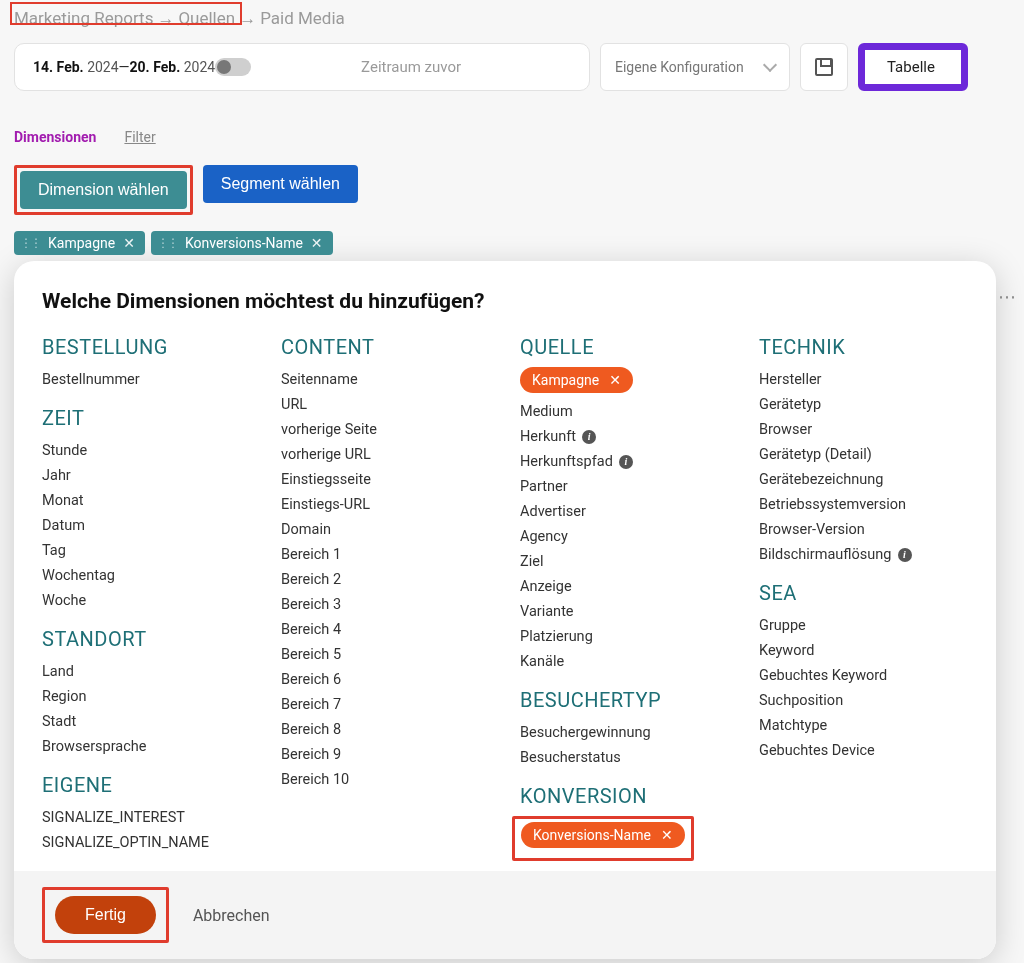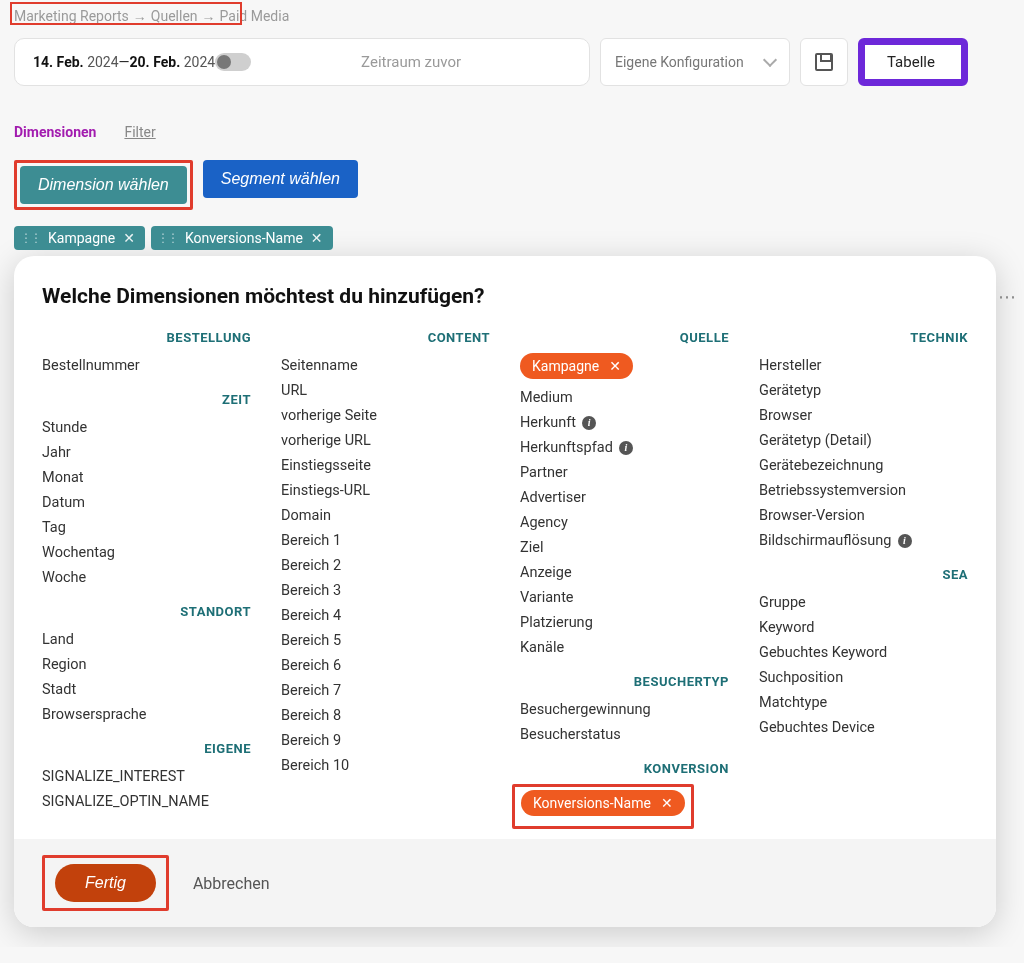--- a/index.html
+++ b/index.html
@@ -5,21 +5,21 @@
   * { box-sizing: border-box; margin: 0; padding: 0; }
   body {
     font-family: -apple-system, BlinkMacSystemFont, "Segoe UI", Roboto, Arial, sans-serif;
     background: #f7f7f7;
     color: #333;
     font-size: 14px;
     width: 1024px;
   }
   .breadcrumb {
     padding: 8px 14px;
-    font-size: 14px;
+    font-size: 17px;
     color: #9a9a9a;
   }
   .breadcrumb span.sep { margin: 0 4px; }
   .red-box { border: 2px solid #e03c2d; }
   .breadcrumb-box {
     position: absolute;
     top: 2px; left: 10px;
     width: 232px; height: 23px;
     pointer-events: none;
   }
@@ -84,21 +84,21 @@
     font-size:14px;
   }
   .tabs .tab { font-weight:700; color:#a21caf; cursor:pointer; padding-bottom:6px; }
   .tabs .tab.inactive { font-weight:400; color:#888; text-decoration:underline; }
 
   .selector-row {
     display:flex; gap:10px; padding: 6px 14px; align-items:flex-start;
   }
   .btn {
     border:none; padding: 10px 18px; border-radius:4px;
-    font-size:16px; color:#fff; cursor:pointer;font-style:italic;
+    font-size:16px; color:#fff; cursor:pointer;
   }
   .btn-teal { background:#3d8d93; }
   .btn-blue { background:#1a62c6; }
   .dim-wrap { border:3px solid #e03c2d; padding:3px; border-radius:2px; }
 
   .chips {
     display:flex; gap:6px; padding: 10px 14px 0 14px; flex-wrap:wrap;
   }
   .chip {
     background:#3d8d93; color:#fff; border-radius:4px;
@@ -111,22 +111,22 @@
   .modal {
     margin: 6px 28px 20px 14px;
     background:#fff; border-radius:20px;
     box-shadow: 0 6px 32px rgba(0,0,0,.18);
     overflow:hidden;
   }
   .modal-body { padding: 28px 28px 10px 28px; }
   .modal h2 { font-size:21px; font-weight:700; color:#111; margin-bottom:22px; }
   .cols { display:grid; grid-template-columns: 1fr 1fr 1fr 1fr; gap: 10px 30px; }
   .group h3 {
-    color:#1e6f76; font-size:13px; font-weight:700;
-    letter-spacing:.5px; margin: 14px 0 8px 0; text-align: right;
+    color:#1e6f76; font-size:20px; font-weight:400;
+    letter-spacing:.5px; margin: 14px 0 8px 0;
   }
   .group:first-child h3 { margin-top:0; }
   .group ul { list-style:none; }
   .group li {
     font-size:14.5px; color:#333; padding: 4px 0;
     cursor:pointer; display:flex; align-items:center; gap:6px;
   }
   .info-dot {
     display:inline-flex; width:14px; height:14px; border-radius:50%;
     background:#555; color:#fff; font-size:10px; font-weight:700;

